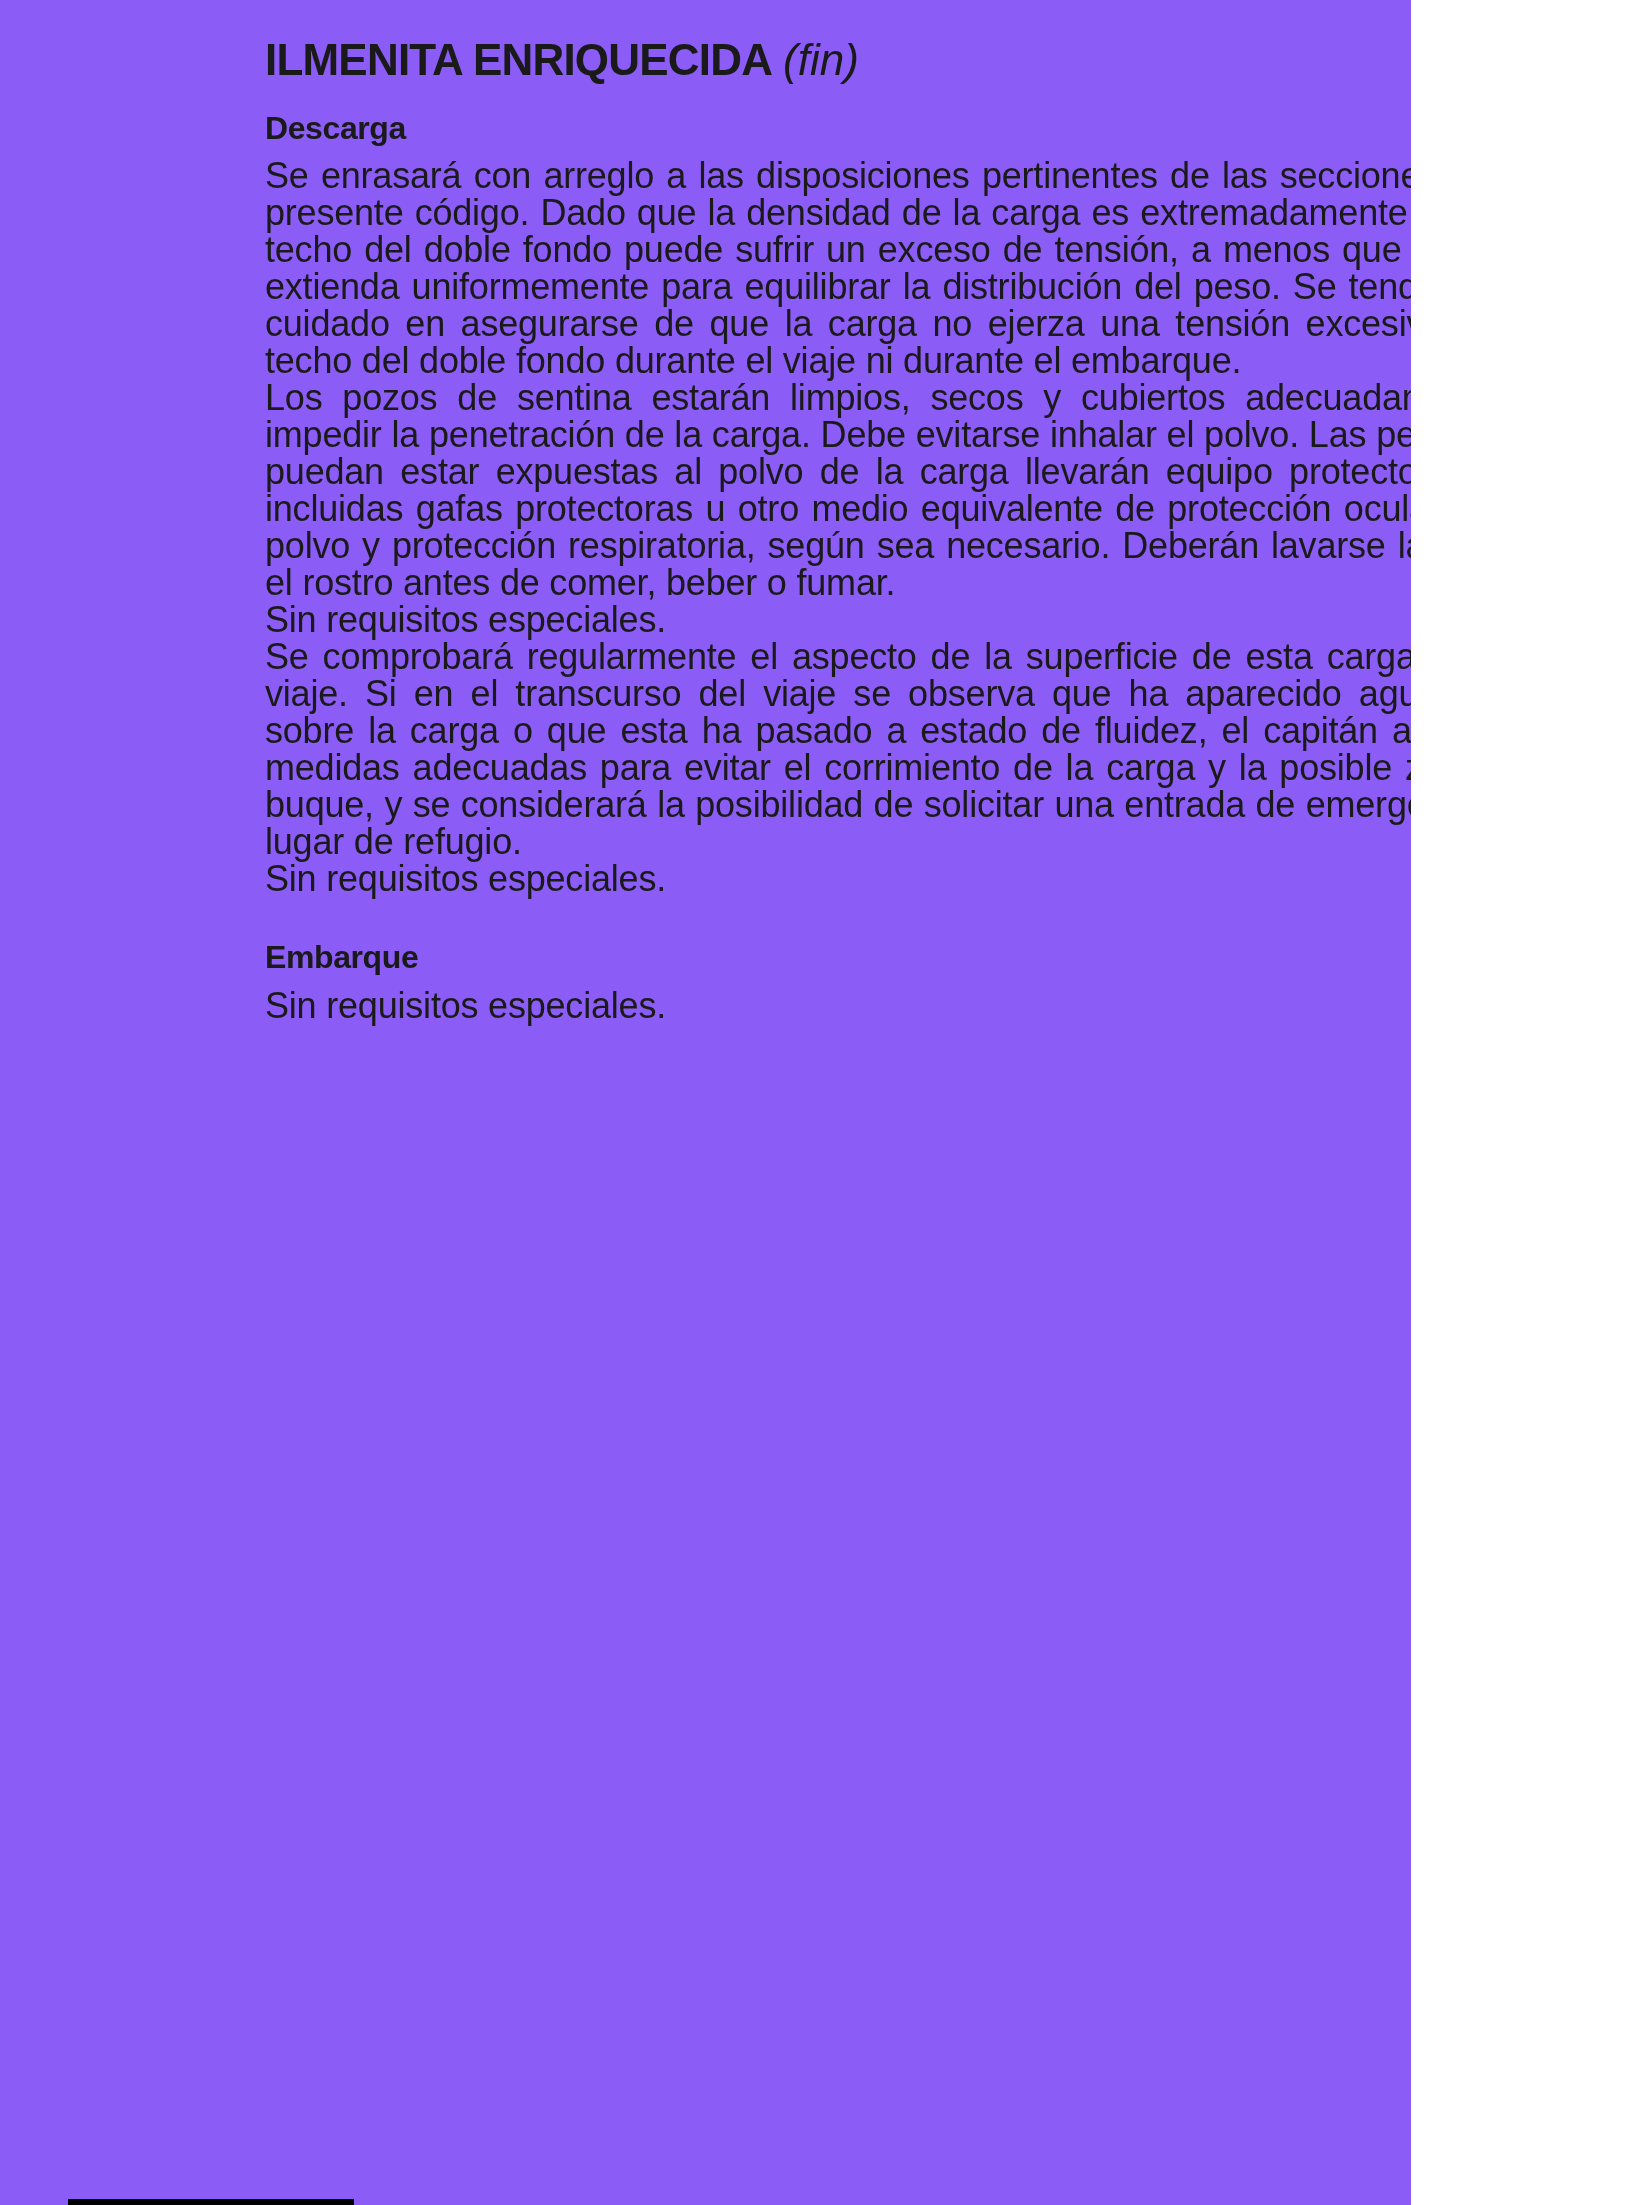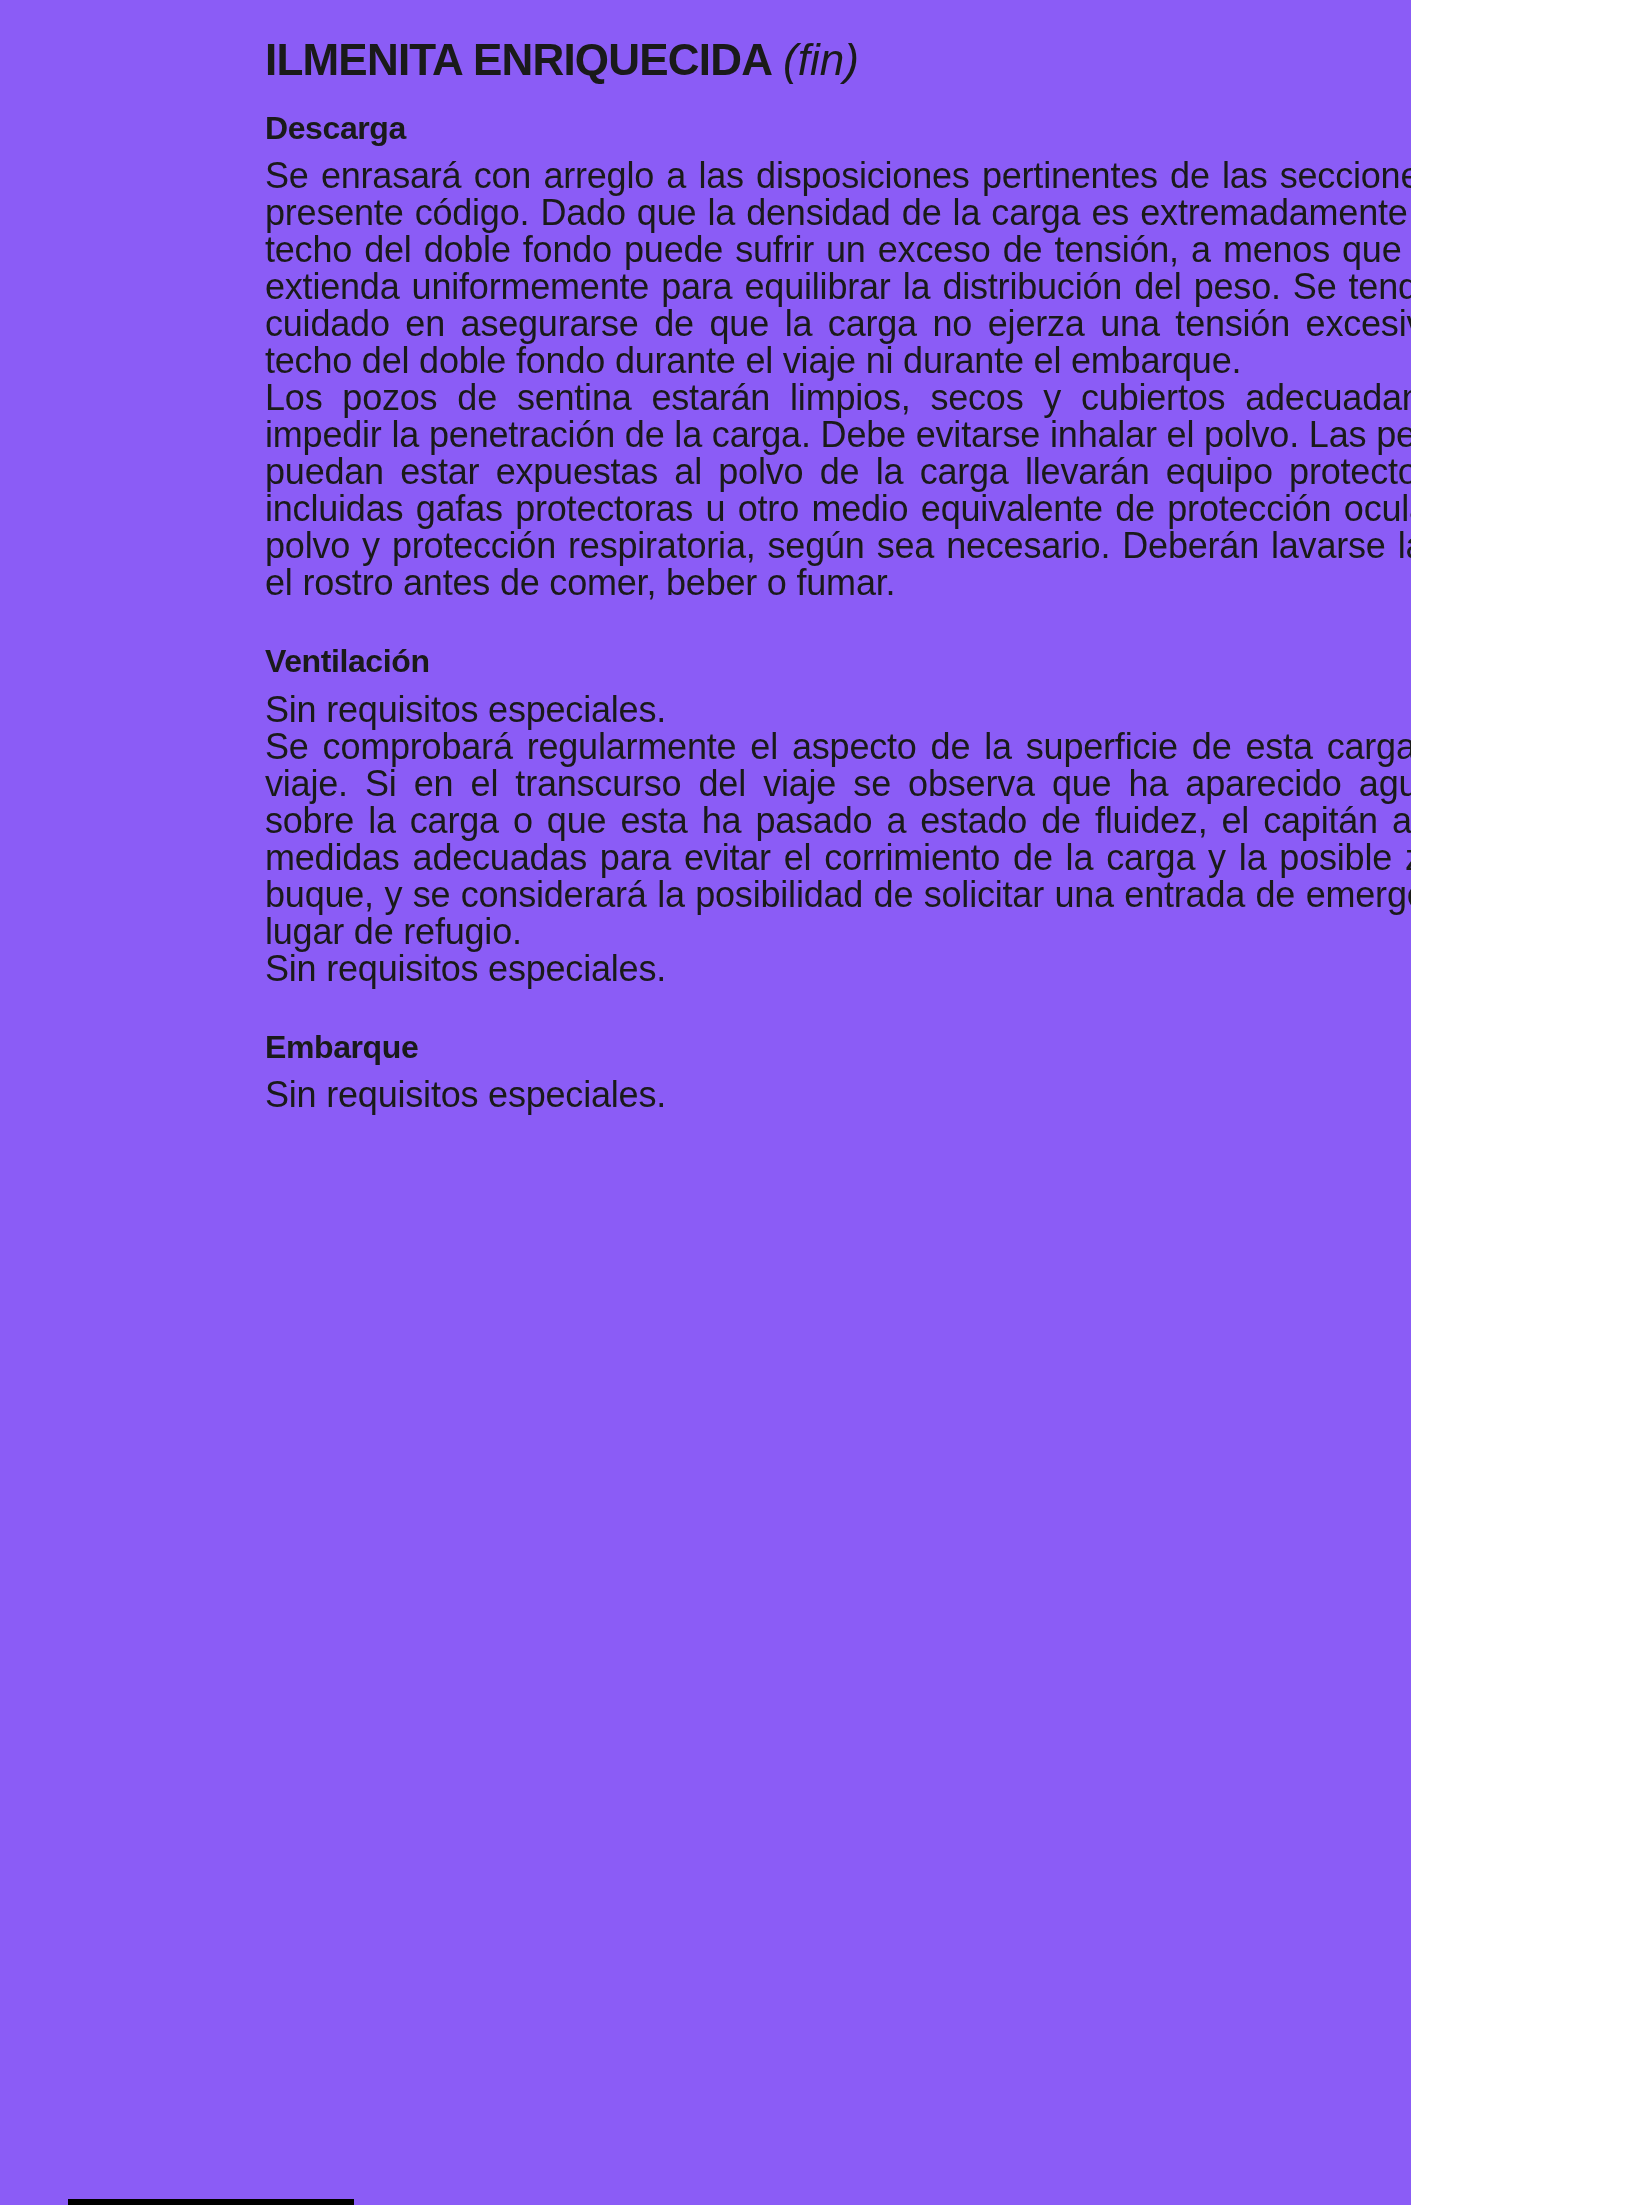--- a/index.html
+++ b/index.html
@@ -78,21 +78,20 @@
     <div class="section">
       <h2>Descarga</h2>
       <p>Se enrasará con arreglo a las disposiciones pertinentes de las secciones 4 y 5 del presente código. Dado que la densidad de la carga es extremadamente elevada, el techo del doble fondo puede sufrir un exceso de tensión, a menos que la carga se extienda uniformemente para equilibrar la distribución del peso. Se tendrá especial cuidado en asegurarse de que la carga no ejerza una tensión excesiva sobre el techo del doble fondo durante el viaje ni durante el embarque.</p>
     </div>
 
     <div class="section">
       <p>Los pozos de sentina estarán limpios, secos y cubiertos adecuadamente para impedir la penetración de la carga. Debe evitarse inhalar el polvo. Las personas que puedan estar expuestas al polvo de la carga llevarán equipo protector personal, incluidas gafas protectoras u otro medio equivalente de protección ocular contra el polvo y protección respiratoria, según sea necesario. Deberán lavarse las manos y el rostro antes de comer, beber o fumar.</p>
     </div>
 
     <div class="section">
-      <h2>Ventilación</h2>
       <p>Sin requisitos especiales.</p>
     </div>
 
     <div class="section">
       <p>Se comprobará regularmente el aspecto de la superficie de esta carga durante el viaje. Si en el transcurso del viaje se observa que ha aparecido agua exudada sobre la carga o que esta ha pasado a estado de fluidez, el capitán adoptará las medidas adecuadas para evitar el corrimiento de la carga y la posible zozobra del buque, y se considerará la posibilidad de solicitar una entrada de emergencia en un lugar de refugio.</p>
     </div>
 
     <div class="section">
       <p>Sin requisitos especiales.</p>
     </div>

